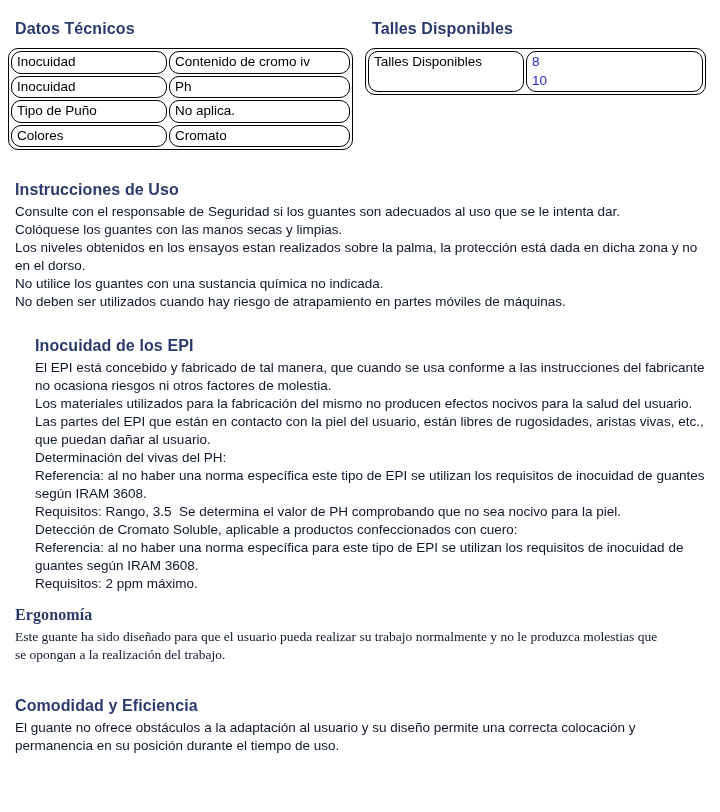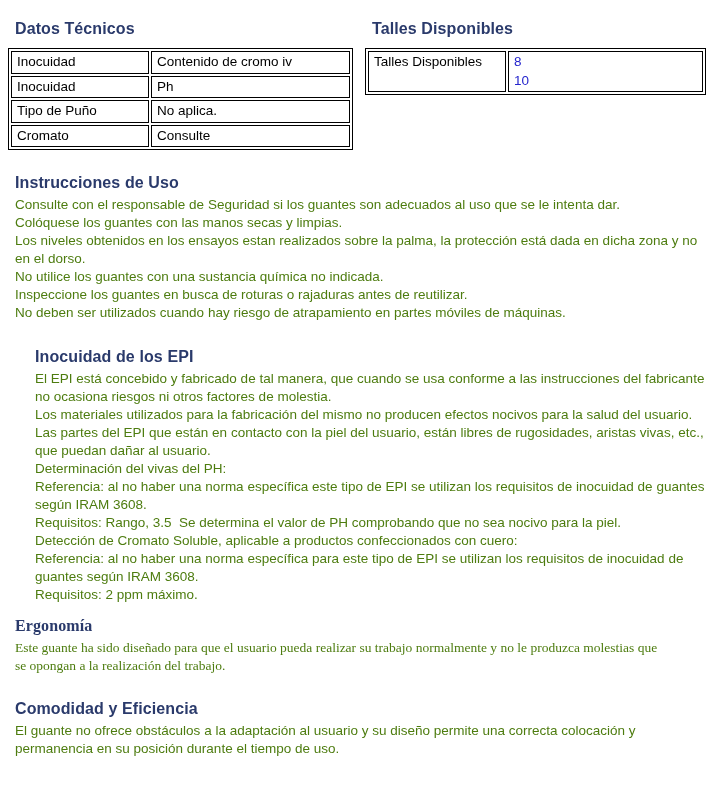--- a/index.html
+++ b/index.html
@@ -1,15 +1,15 @@
 <!DOCTYPE html>
 <html><head>
 <meta charset="utf-8">
 <style>
-  * { margin:0; padding:0; box-sizing:border-box; }
+  * { margin:0; padding:0; box-sizing:border-box;border-radius:10px; }
   html,body { background:#ffffff; }
   body {
     width:720px; height:812px;
     font-family:"Liberation Sans", sans-serif;
     color:#1b1b1b;
     overflow:hidden;
   }
   .page { width:720px; height:812px; }
 
   .top {
@@ -35,40 +35,40 @@
     border:1px solid #000;
   }
   table.spec td {
     border:1px solid #000;
     padding:1px 5px;
     font-size:13.5px;
     line-height:18.5px;
     color:#000;
     vertical-align:top;
   }
-  table.spec td.label { width:138px; }
+  table.spec td.label { width:156px; }
 
   .talle-link {
     display:block;
     color:#2525cd;
     text-decoration:none;
     cursor:pointer;
   }
 
   .section { margin:0 8px 0 15px; }
   .section h2.heading { margin:0 0 4px 0; }
-  .sec-instrucciones { margin-top:23px; }
+  .sec-instrucciones { margin-top:30px; }
   .sec-inocuidad     { margin-top:25px;margin-left:35px; }
   .sec-ergonomia     { margin-top:12px;font-family:Liberation Serif, serif; }
-  .sec-comodidad     { margin-top:24px; }
+  .sec-comodidad     { margin-top:32px; }
 
   .line {
     font-size:13.5px;
     line-height:18px;
-    color:#4d7c0f;
+    color:#0f172a;
     white-space:pre-wrap;
   }
 </style>
 </head>
 <body>
 
 <div class="page">
 
   <div class="top">
 
@@ -82,22 +82,22 @@
           </tr>
           <tr>
             <td class="label">Inocuidad</td>
             <td class="value">Ph</td>
           </tr>
           <tr>
             <td class="label">Tipo de Puño</td>
             <td class="value">No aplica.</td>
           </tr>
           <tr>
-            <td class="label">Cromato</td>
-            <td class="value">Consulte</td>
+            <td class="label">Colores</td>
+            <td class="value">Cromato</td>
           </tr>
         </tbody>
       </table>
     </div>
 
     <div class="col-right">
       <h2 class="heading">Talles Disponibles</h2>
       <table class="spec">
         <tbody>
           <tr>
@@ -112,21 +112,20 @@
     </div>
 
   </div>
 
   <div class="section sec-instrucciones">
     <h2 class="heading">Instrucciones de Uso</h2>
     <div class="line">Consulte con el responsable de Seguridad si los guantes son adecuados al uso que se le intenta dar.</div>
     <div class="line">Colóquese los guantes con las manos secas y limpias.</div>
     <div class="line">Los niveles obtenidos en los ensayos estan realizados sobre la palma, la protección está dada en dicha zona y no en el dorso.</div>
     <div class="line">No utilice los guantes con una sustancia química no indicada.</div>
-    <div class="line">Inspeccione los guantes en busca de roturas o rajaduras antes de reutilizar.</div>
     <div class="line">No deben ser utilizados cuando hay riesgo de atrapamiento en partes móviles de máquinas.</div>
   </div>
 
   <div class="section sec-inocuidad">
     <h2 class="heading">Inocuidad de los EPI</h2>
     <div class="line">El EPI está concebido y fabricado de tal manera, que cuando se usa conforme a las instrucciones del fabricante no ocasiona riesgos ni otros factores de molestia.</div>
     <div class="line">Los materiales utilizados para la fabricación del mismo no producen efectos nocivos para la salud del usuario.</div>
     <div class="line">Las partes del EPI que están en contacto con la piel del usuario, están libres de rugosidades, aristas vivas, etc., que puedan dañar al usuario.</div>
     <div class="line">Determinación del vivas del PH:</div>
     <div class="line">Referencia: al no haber una norma específica este tipo de EPI se utilizan los requisitos de inocuidad de guantes según IRAM 3608.</div>

